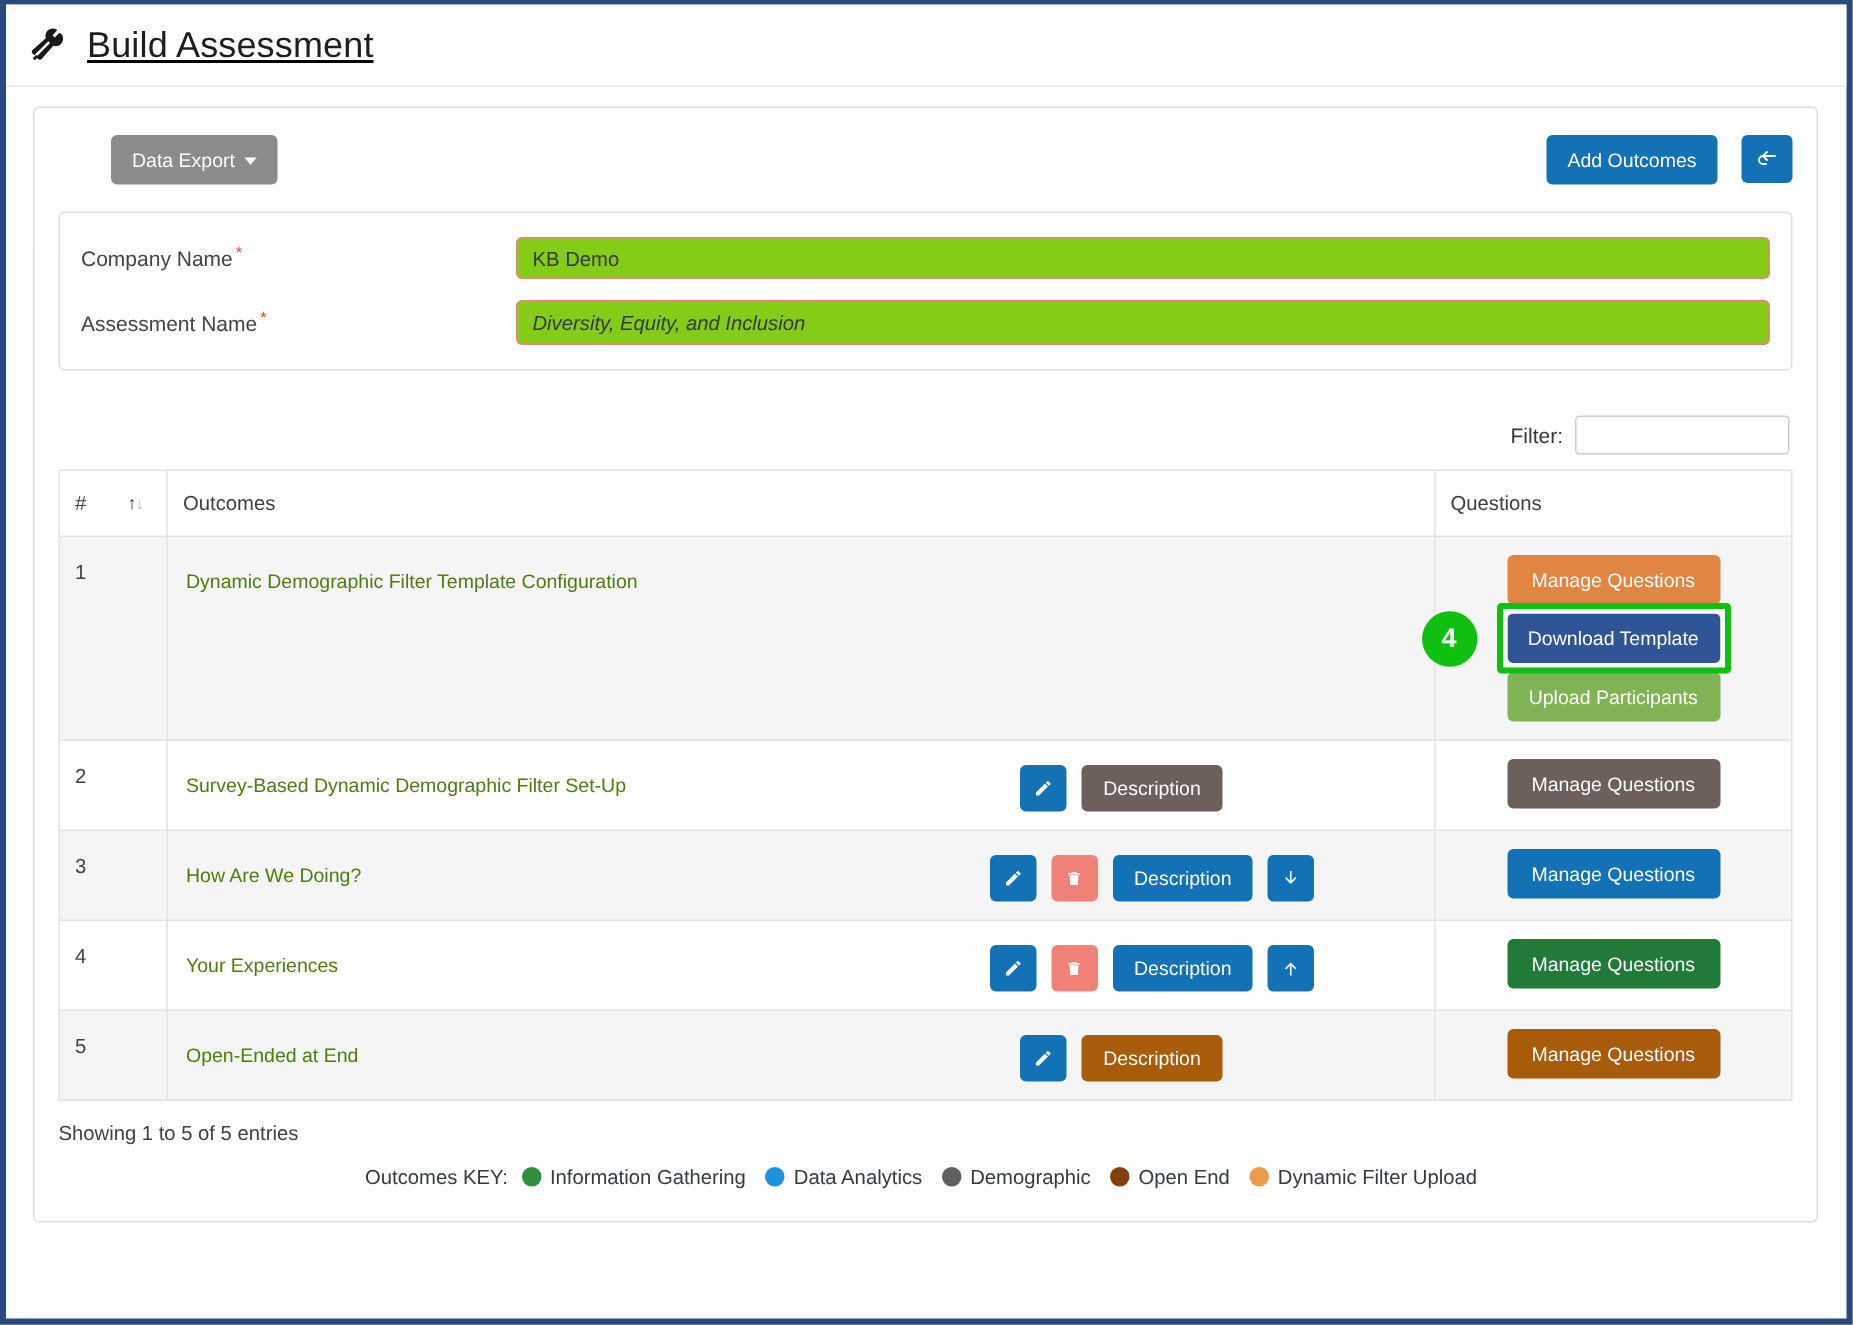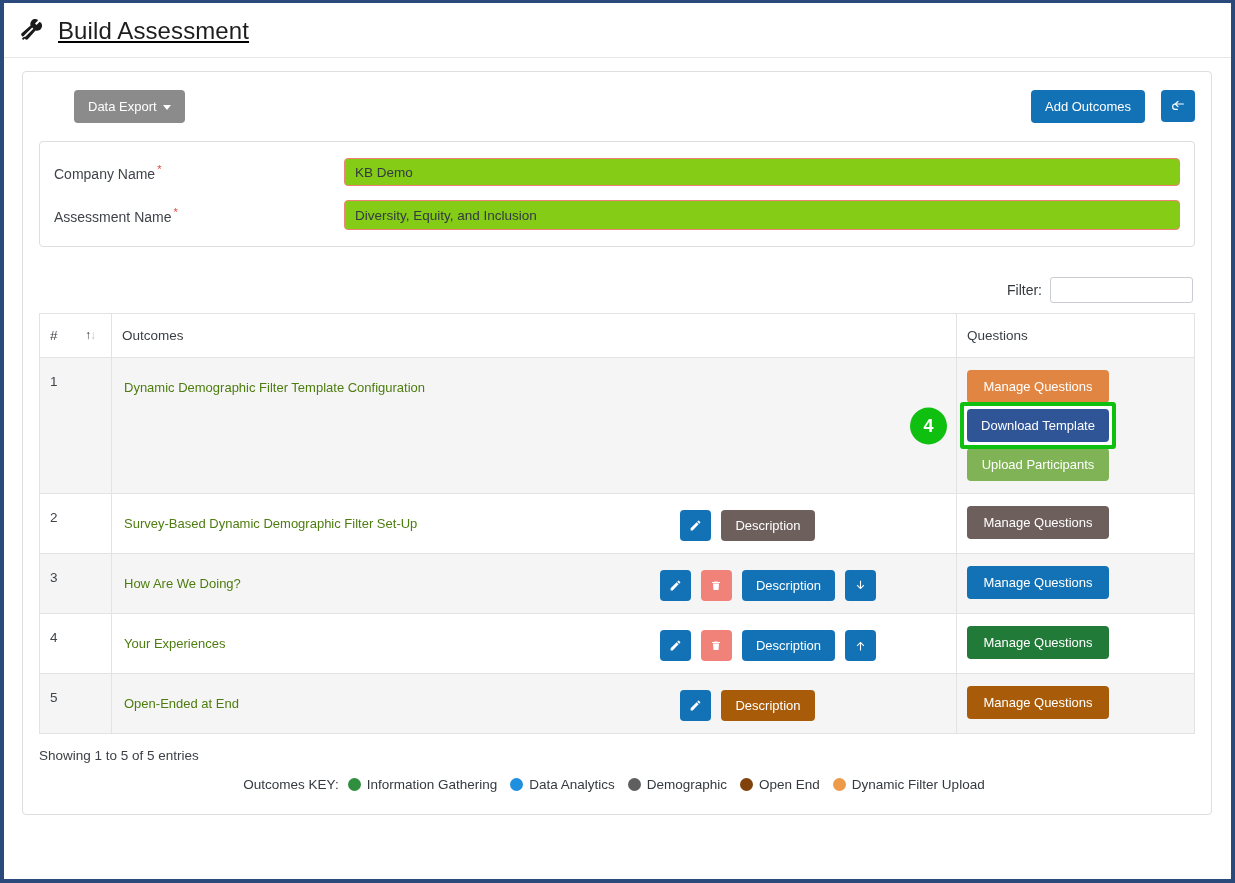--- a/index.html
+++ b/index.html
@@ -95,21 +95,21 @@
     height: 28px;
     border: 1px solid #f08176;
     border-radius: 4px;
     padding: 4px 10px;
     font-family: "Liberation Sans", sans-serif;
     font-size: 13.5px;
     color: #333a40;
     outline: none;
     background: #84cc16;
   }
-  .form-row.assessment .form-input { height: 30px; }
+  .form-row.assessment .form-input { height: 30px; font-style: italic; }
 
   
   .search-wrap {
     display: flex; align-items: center; justify-content: flex-end;
     gap: 8px;
     margin-top: 30px; margin-bottom: 10px;
     padding-right: 2px;
   }
   .search-label { font-size: 14px; color: #33383d; }
   .search-input {
@@ -174,21 +174,21 @@
   .sq-btn {
     width: 31px; height: 31px;
     border: none; border-radius: 4px;
     color: #fff; cursor: pointer;
     display: inline-flex; align-items: center; justify-content: center;
     font-size: 13px;
   }
   .desc-btn { padding: 9px 14px; font-size: 13px; }
   .spacer-btn { width: 31px; height: 31px; visibility: hidden; }
 
-  .qbtns { display: flex; flex-direction: column; align-items: flex-start; gap: 6px; }
+  .qbtns { display: flex; flex-direction: column; align-items: center; gap: 6px; }
   .q-btn { width: 142px; text-align: center; padding: 10px 6px; font-size: 13px; }
 
   
   tr.odd td { background: #f5f5f5; }
   tr.even td { background: #ffffff; }
 
   
   .highlight-wrap { position: relative; display: inline-block; }
   .highlight-ring {
     position: absolute;

